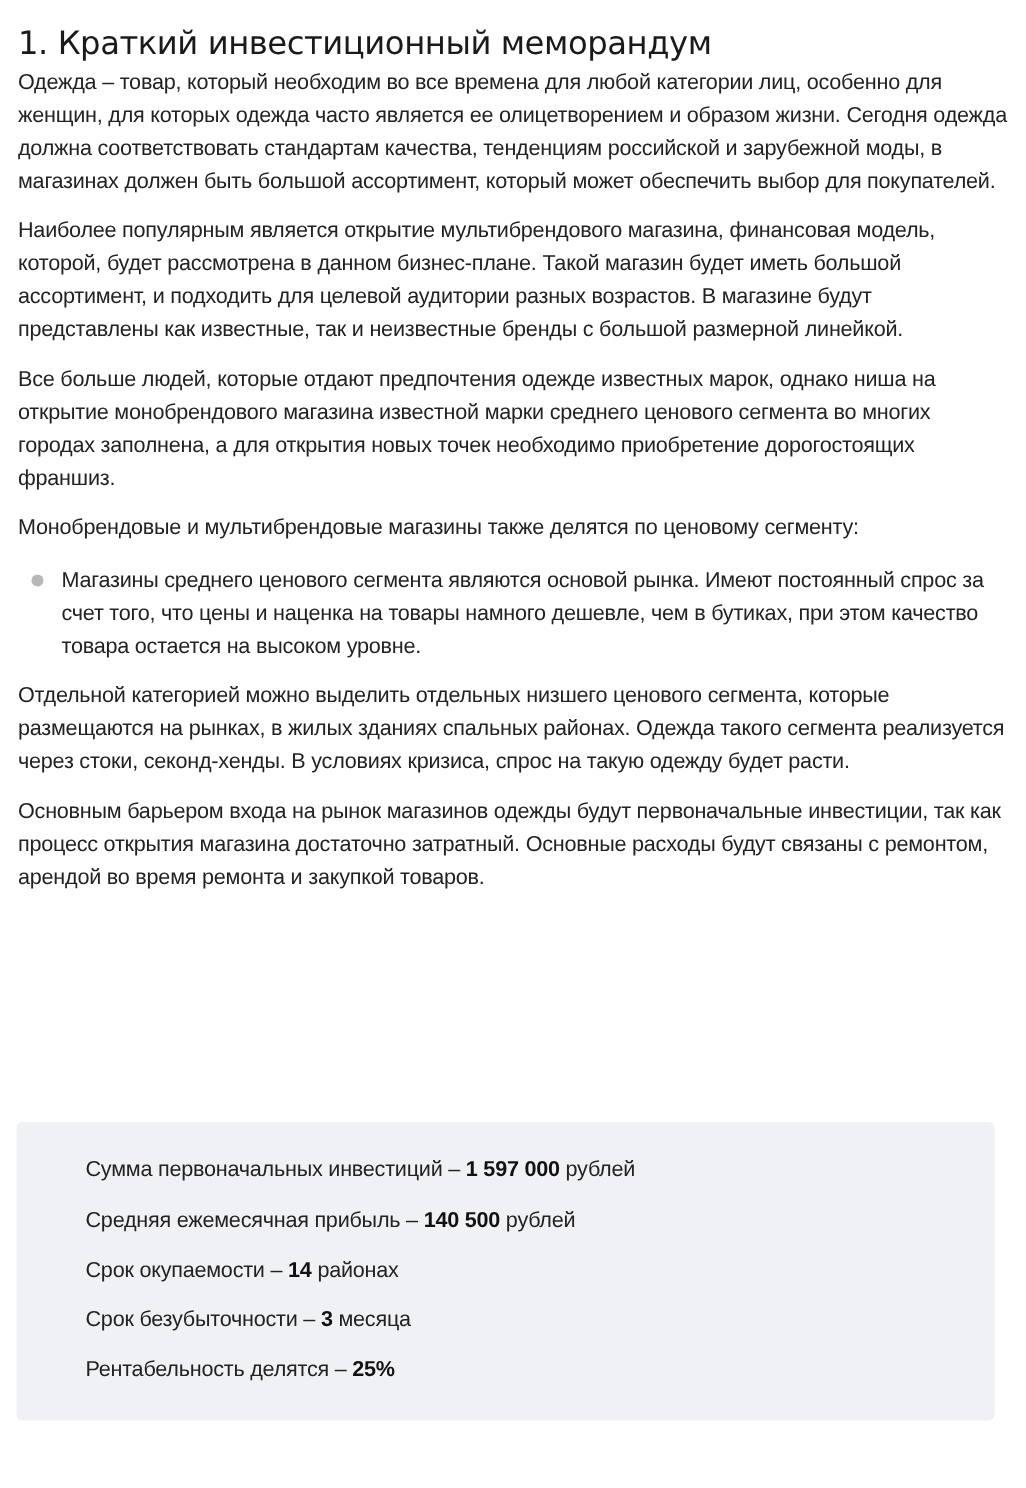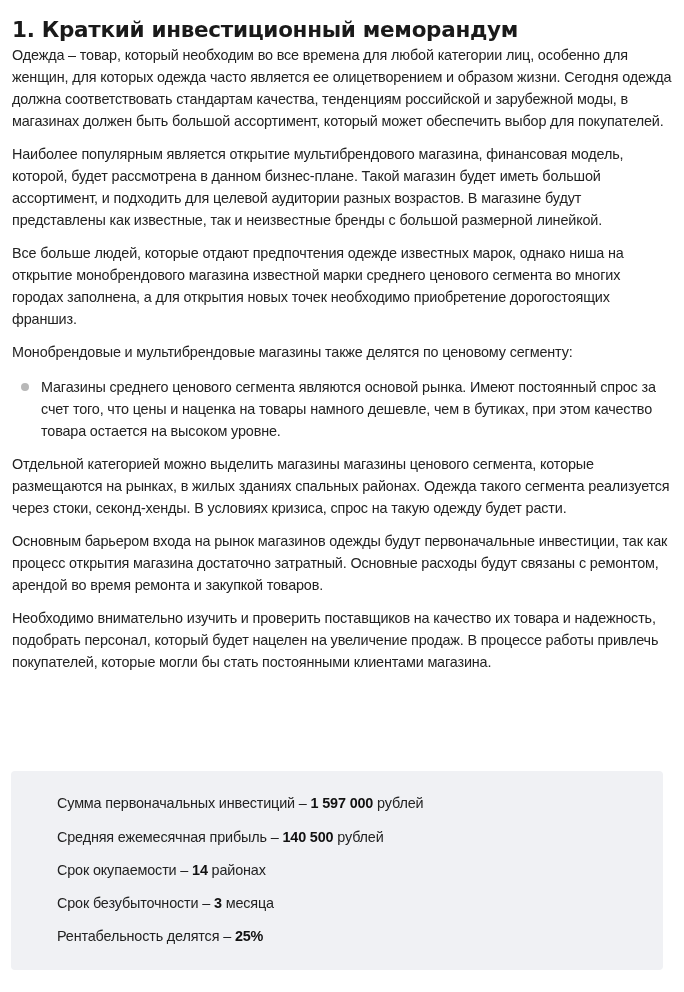--- a/index.html
+++ b/index.html
@@ -5,39 +5,39 @@
   html, body { margin: 0; padding: 0; background: #ffffff; }
   body {
     width: 684px; height: 992px; overflow: hidden;
     font-family: "Liberation Sans", "DejaVu Sans", sans-serif;
     color: #222222;
   }
   .page { position: relative; padding: 0 12px; }
   h1 {
     margin: 0; padding-top: 16px;
     font-family: "DejaVu Sans", sans-serif;
-    font-weight: bold;
+    font-weight: normal;
     font-size: 21.5px; line-height: 28px;
     color: #1a1a1a; letter-spacing: -0.3px;
   }
   p {
     margin: 0; font-size: 14.4px; line-height: 22px;
     letter-spacing: -0.15px;
   }
   .p1 { }
   .gap { margin-top: 11px; }
   ul { list-style: none; margin: 13px 0 0 0; padding: 0 0 0 29px; }
   li { position: relative; font-size: 14.4px; line-height: 22px; letter-spacing: -0.15px; margin-bottom: 2px; }
   li .bullet {
     position: absolute; left: -20px; top: 7px;
     width: 8px; height: 8px; border-radius: 50%;
     background: #b8b8b8;
   }
   .summary {
-    position: absolute; left: 11px; top: 771px;
+    position: absolute; left: 11px; top: 748px;
     width: 652px; height: 199px;
     background: #f0f1f4; border-radius: 4px;
   }
   .summary .row {
     position: absolute; left: 46px;
     font-size: 14.4px; line-height: 20px; color: #222;
     letter-spacing: -0.15px;
   }
   .summary b { font-weight: bold; color: #111; }
 </style>
@@ -52,23 +52,22 @@
   <p class="gap">Все больше людей, которые отдают предпочтения одежде известных марок, однако ниша на открытие монобрендового магазина известной марки среднего ценового сегмента во многих городах заполнена, а для открытия новых точек необходимо приобретение дорогостоящих франшиз.</p>
   <p class="gap">Монобрендовые и мультибрендовые магазины также делятся по ценовому сегменту:</p>
 
   <ul>
     <li>
       <span class="bullet"></span>
       <span>Магазины среднего ценового сегмента являются основой рынка. Имеют постоянный спрос за счет того, что цены и наценка на товары намного дешевле, чем в бутиках, при этом качество товара остается на высоком уровне.</span>
     </li>
   </ul>
 
-  <p class="gap">Отдельной категорией можно выделить магазины магазины ценового сегмента, которые размещаются на рынках, в жилых зданиях спальных районах. Одежда такого сегмента реализуется через стоки, секонд-хенды. В условиях кризиса, спрос на такую одежду будет расти.</p>
+  <p class="gap">Отдельной категорией можно выделить отдельных низшего ценового сегмента, которые размещаются на рынках, в жилых зданиях спальных районах. Одежда такого сегмента реализуется через стоки, секонд-хенды. В условиях кризиса, спрос на такую одежду будет расти.</p>
   <p class="gap">Основным барьером входа на рынок магазинов одежды будут первоначальные инвестиции, так как процесс открытия магазина достаточно затратный. Основные расходы будут связаны с ремонтом, арендой во время ремонта и закупкой товаров.</p>
-  <p class="gap">Необходимо внимательно изучить и проверить поставщиков на качество их товара и надежность, подобрать персонал, который будет нацелен на увеличение продаж. В процессе работы привлечь покупателей, которые могли бы стать постоянными клиентами магазина.</p>
 </div>
 
 <div class="summary">
   <div class="row" style="top:22px">
     <span>Сумма первоначальных инвестиций – </span><b>1 597 000</b><span> рублей</span>
   </div>
   <div class="row" style="top:56px">
     <span>Средняя ежемесячная прибыль – </span><b>140 500</b><span> рублей</span>
   </div>
   <div class="row" style="top:89px">

